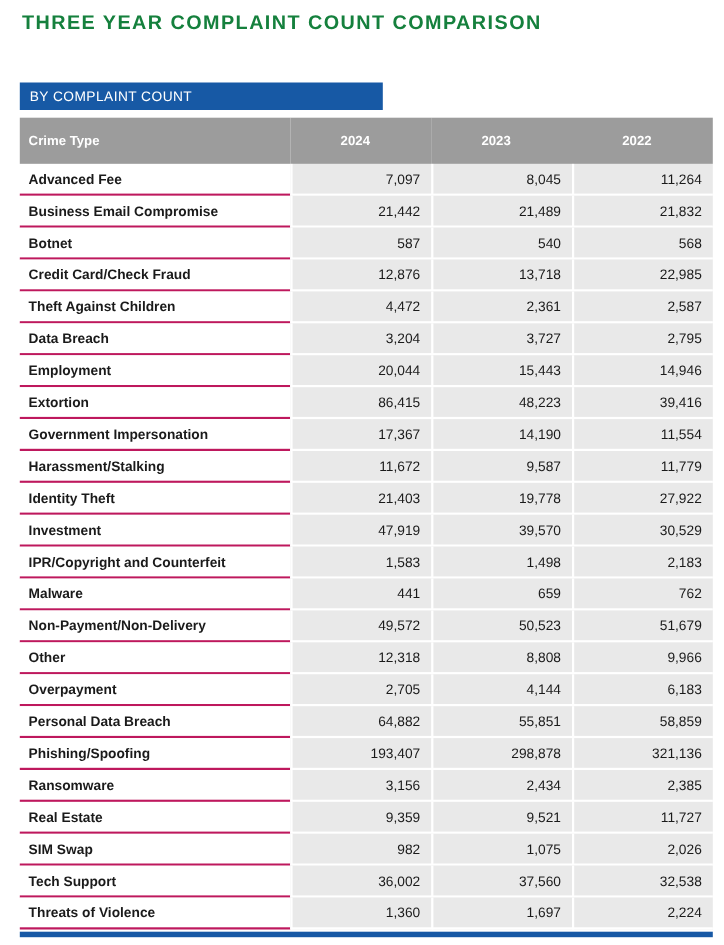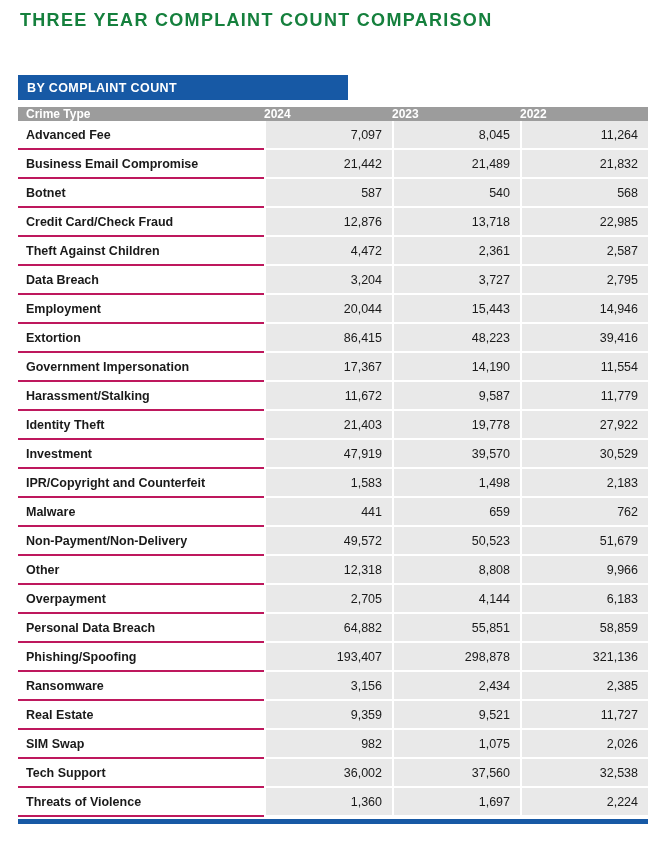--- a/index.html
+++ b/index.html
@@ -22,45 +22,45 @@
     color: #15803d;
     margin: 4px 0 13px 2px;
     white-space: nowrap;
   }
   .tab {
     width: 330px;
     height: 25px;
     background: var(--tab-blue, #1759a5);
     color: #ffffff;
     font-size: 12.5px;
-    font-weight: 700;
+    font-weight: 400;
     letter-spacing: 0.4px;
     display: flex;
     align-items: center;
     padding-left: 9px;
     margin-bottom: 7px;
     cursor: pointer;
     margin-top: 44px;
   }
   table.crime-table {
     width: 630px;
     border-collapse: separate;
     border-spacing: 0;
     font-size: 12.5px;
     table-layout: fixed;
   }
   thead th {
     background: var(--header-gray, #9c9c9c);
     color: #ffffff;
     font-weight: 700;
     font-size: 12px;
-    height: 14px;
+    height: 42px;
   }
   th.col-label { text-align: left; padding-left: 8px; width: 246px; }
-  th.col-year  { text-align: left; padding-right: 10px; width: 128px; }
+  th.col-year  { text-align: center; padding-right: 10px; width: 128px; }
   tbody td { height: 29px; color: #1a1a1a; vertical-align: middle; }
   td.label-cell {
     font-weight: 700;
     padding-left: 8px;
     background: #ffffff;
     border-bottom: 2px solid #be185d;
     font-size: 12.5px;
     white-space: nowrap;
   }
   td.num-cell {

